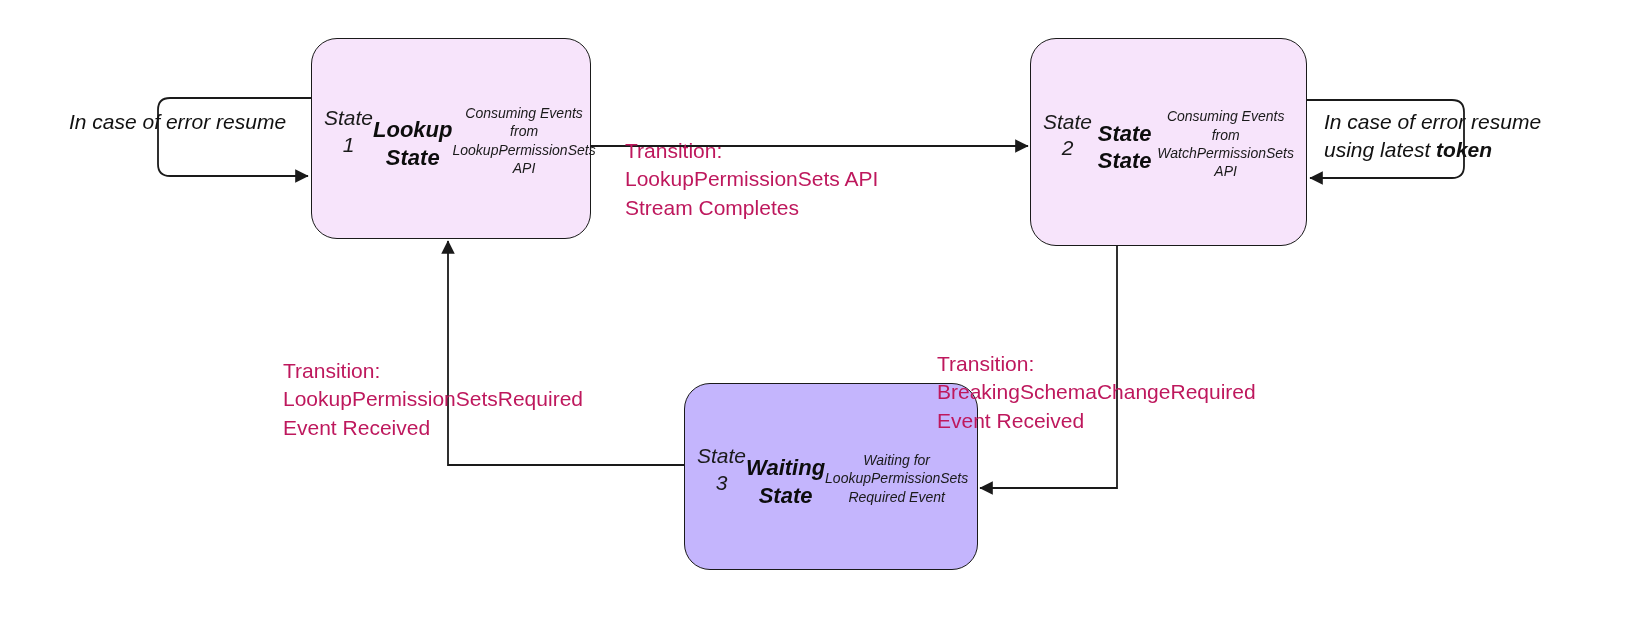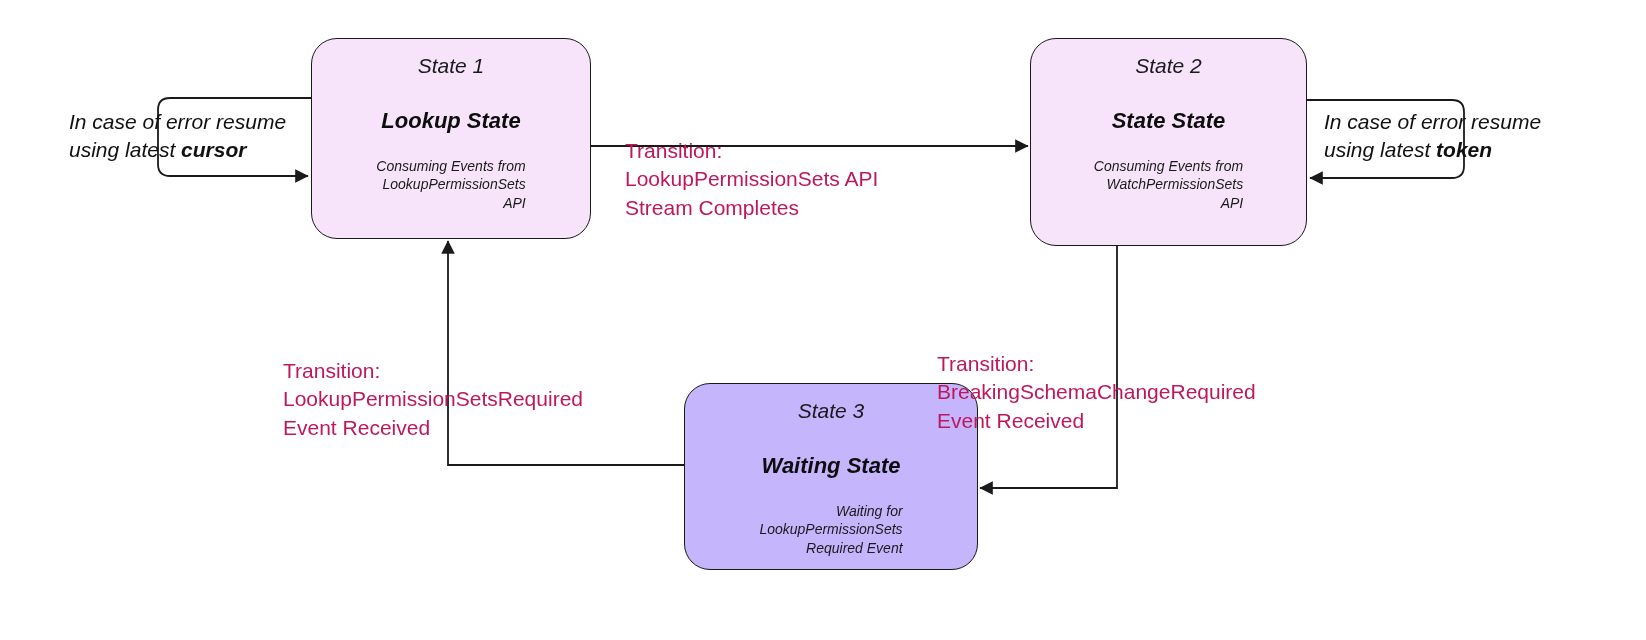--- a/index.html
+++ b/index.html
@@ -27,23 +27,23 @@
     width: 1646px;
     height: 640px;
     pointer-events: none;
   }
   .state-box {
     position: absolute;
     box-sizing: border-box;
     border: 1.6px solid #1a1a1a;
     border-radius: 26px;
     display: flex;
-    flex-direction: column;
+    flex-direction: row;
     align-items: center;
-    text-align: right;
+    text-align: center;
     padding: 10px 12px 28px 12px;
   }
   .state-id {
     font-style: italic;
     font-weight: 400;
     font-size: 21px;
     color: #1a1a1a;
     line-height: 1.25;
     margin-top: 4px;
   }
@@ -155,21 +155,20 @@
 Stream Completes</div>
   <div class="edge-label" id="label-t2">Transition:
 LookupPermissionSetsRequired
 Event Received</div>
   <div class="edge-label" id="label-t3">Transition:
 BreakingSchemaChangeRequired
 Event Received</div>
 
   <div class="loop-label" id="label-loop-left">
     <span class="ln">In case of error resume</span>
-    <span class="ln"><span>using latest </span><b>cursor</b></span>
   </div>
 
   <div class="loop-label" id="label-loop-right">
     <span class="ln">In case of error resume</span>
     <span class="ln"><span>using latest </span><b>token</b></span>
   </div>
 
 </div>
 
 </body></html>

